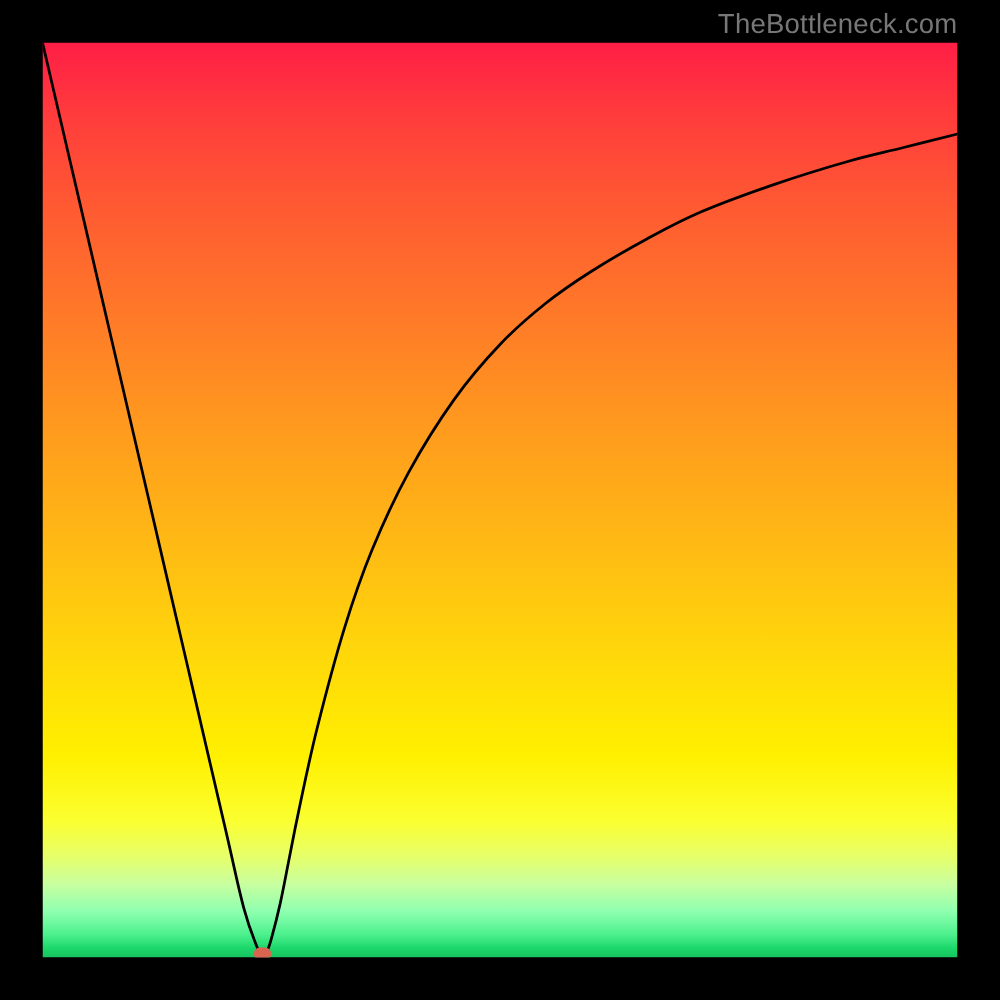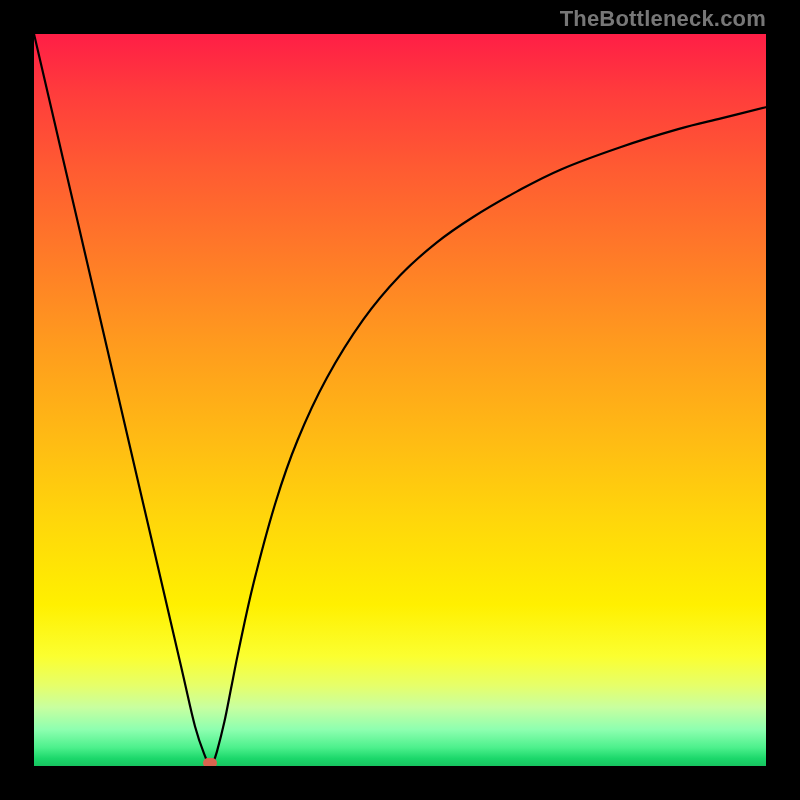--- a/index.html
+++ b/index.html
@@ -10,21 +10,20 @@
     background: #000;
     overflow: hidden;
   }
   .frame {
     position: absolute;
     top: 0;
     left: 0;
     width: 800px;
     height: 800px;
     background: #000;
-    font-weight: bold;
   }
   .plot-area {
     position: absolute;
     top: 34px;
     left: 34px;
     width: 732px;
     height: 732px;
     overflow: hidden;
   }
   .gradient {

